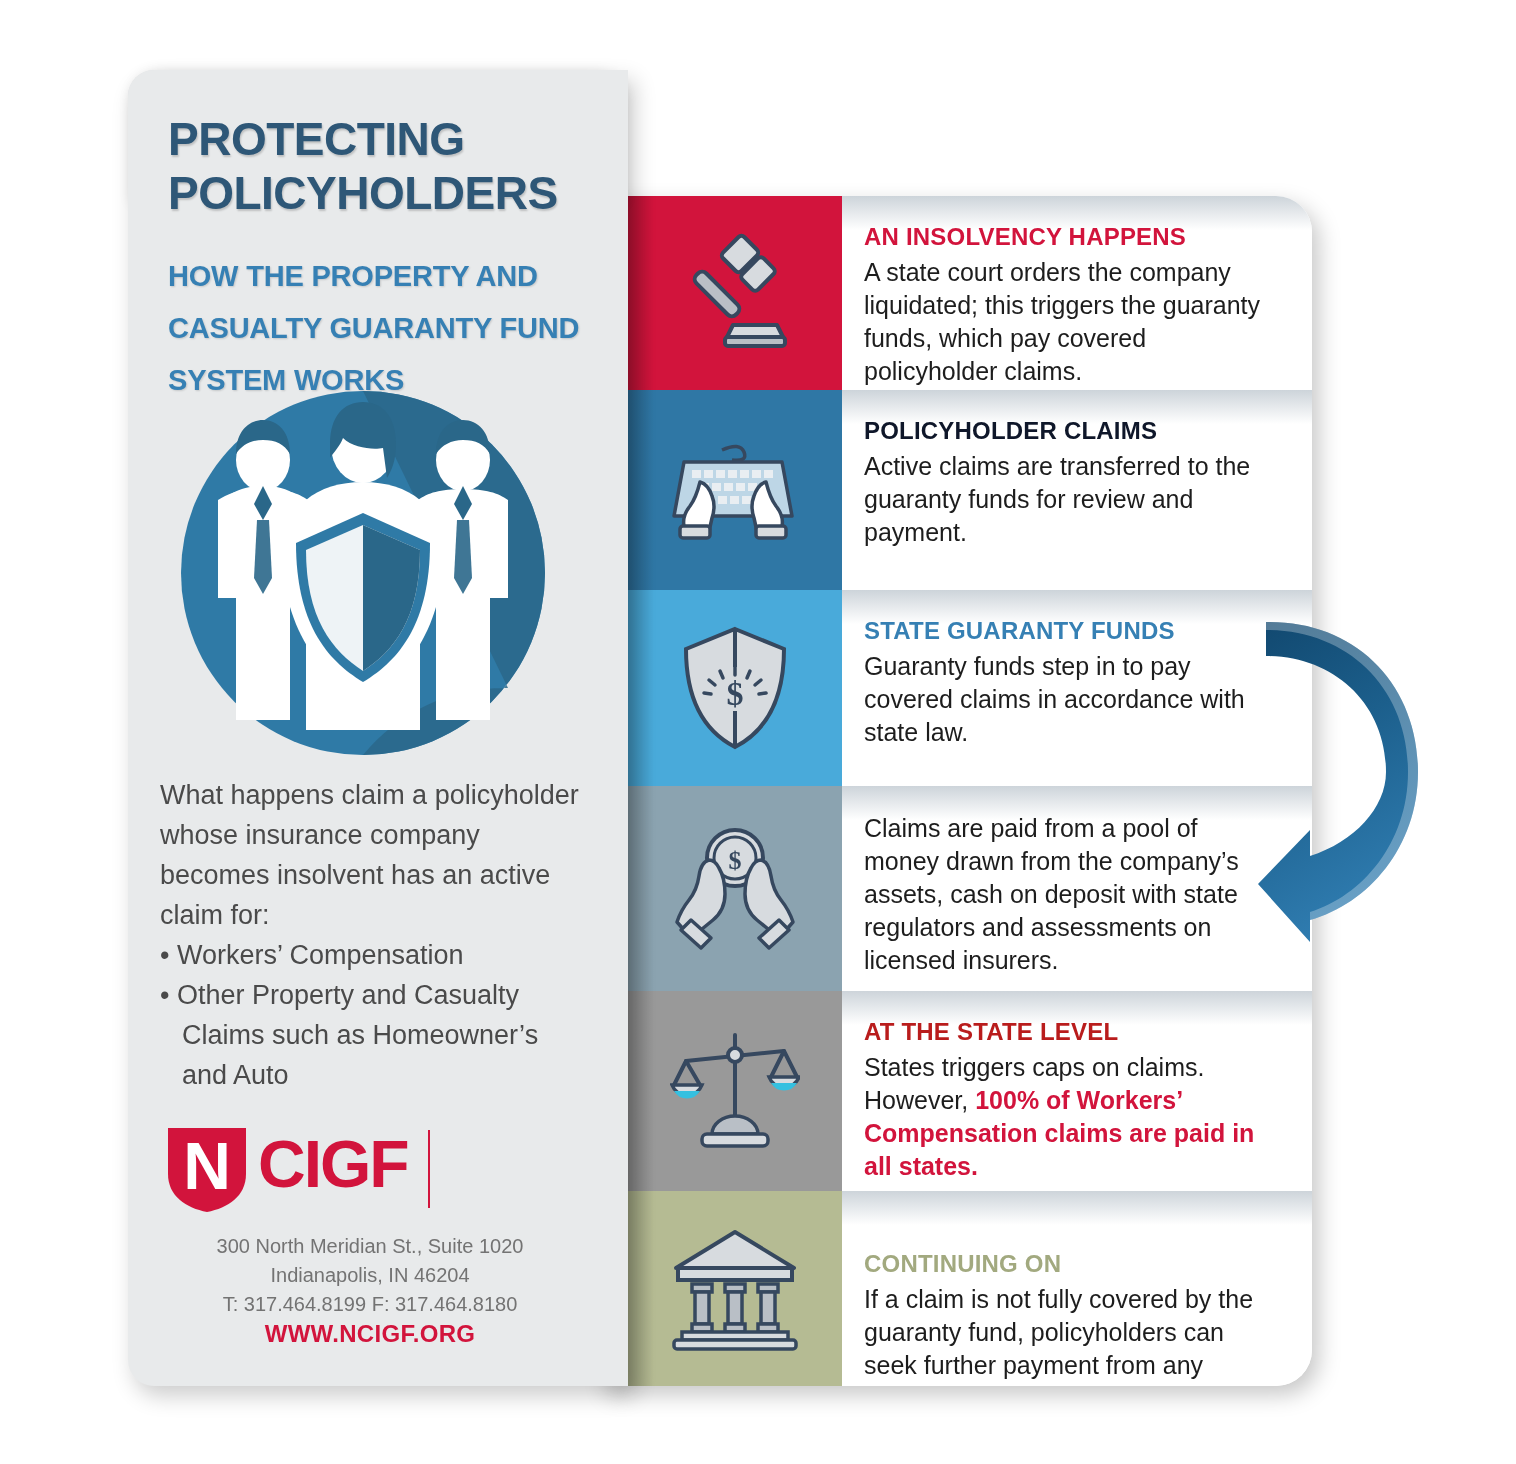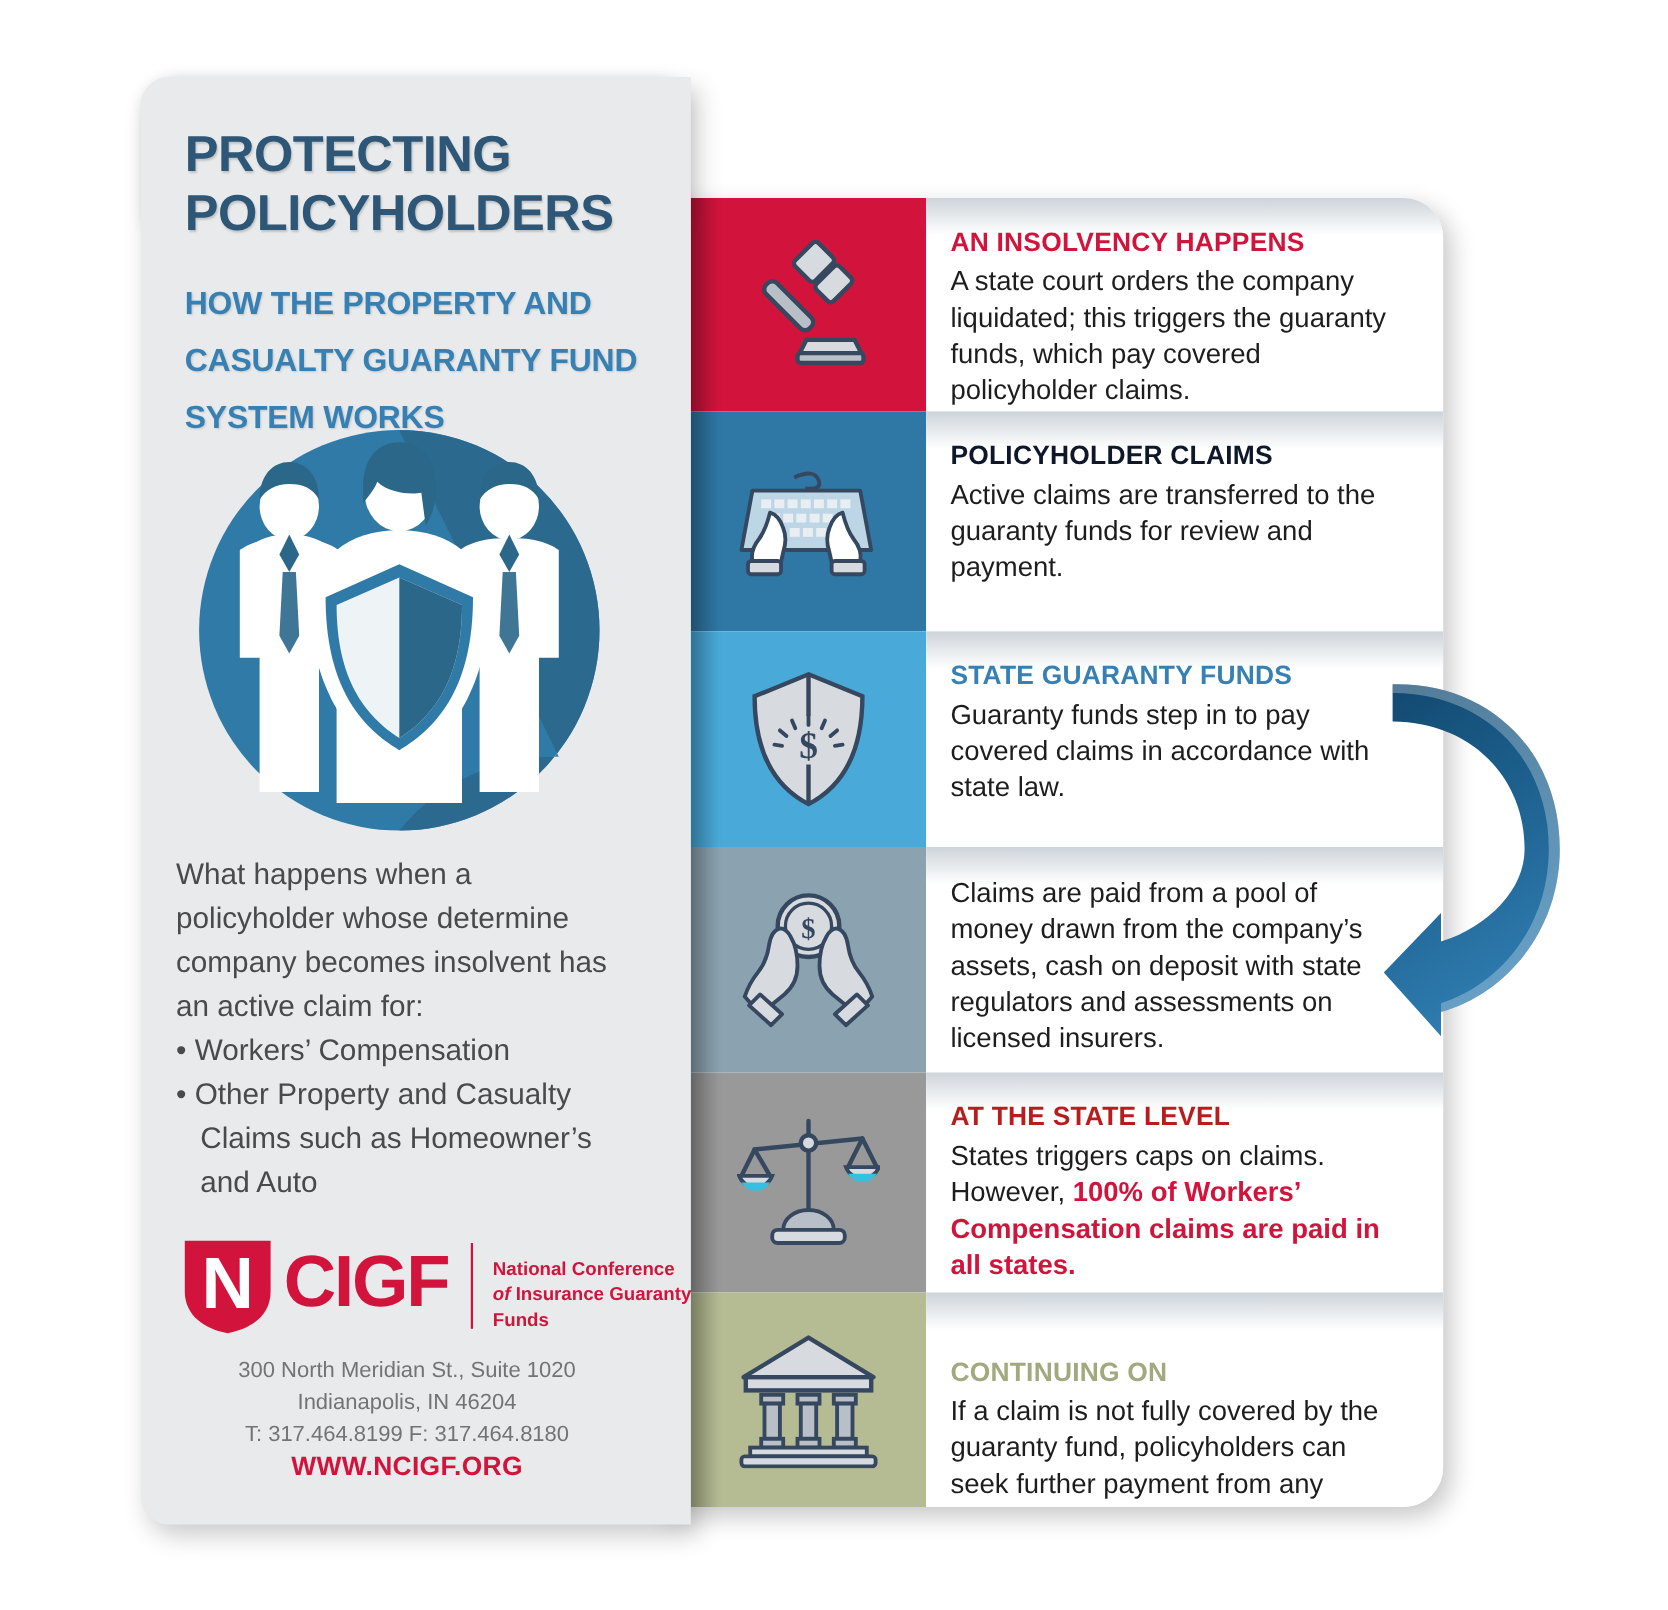--- a/index.html
+++ b/index.html
@@ -86,21 +86,21 @@
     position:absolute;left:150px;top:1232px;width:440px;text-align:center;
     font-size:20px;line-height:29px;color:#737373;z-index:6;
   }
   .web{
     position:absolute;left:150px;top:1320px;width:440px;text-align:center;
     font-size:24px;font-weight:bold;color:#d2143c;letter-spacing:.3px;z-index:6;
   }
 
   
   #content{
-    position:absolute;left:600px;top:180px;width:712px;height:1190px;
+    position:absolute;left:600px;top:196px;width:712px;height:1190px;
     border-radius:0 36px 36px 0;
     overflow:hidden;
     box-shadow:7px 9px 22px rgba(0,0,0,.22);
     z-index:2;
     background:#ffffff;
     text-decoration:underline;
   }
   .row{position:relative;width:712px;display:block;}
   .row .iconcell{
     position:absolute;left:28px;top:0;width:214px;height:100%;
@@ -189,36 +189,32 @@
 
     <g>
       <path d="M185 105 L268 142 C268 238 232 284 185 312 C138 284 102 238 102 142 Z" fill="#ffffff"></path>
       <path d="M185 125 L252 155 C252 234 222 272 185 294 C148 272 118 234 118 155 Z" fill="#2f7aa6"></path>
       <path d="M185 137 L242 162 C242 230 216 263 185 283 C154 263 128 230 128 162 Z" fill="#eef3f6"></path>
       <path d="M185 137 L242 162 C242 230 216 263 185 283 Z" fill="#2a6789"></path>
     </g>
   </svg>
 
   <div class="blurb">
-    <div>What happens when a policyholder whose determine company becomes insolvent has an active claim for:</div>
+    <div>What happens claim a policyholder whose insurance company becomes insolvent has an active claim for:</div>
     <span class="bul">• Workers’ Compensation</span>
     <span class="bul">• Other Property and Casualty Claims such as Homeowner’s and Auto</span>
   </div>
 
   <div id="logo">
     <svg class="logo-shield" width="90" height="90" viewBox="0 0 90 90">
       <path d="M6 4 L84 4 L84 50 C84 72 66 84 45 88 C24 84 6 72 6 50 Z" fill="#d2143c"></path>
     </svg>
     <div class="logo-n">N</div>
     <div class="logo-ncigf">CIGF</div>
     <div class="logo-div"></div>
-    <div class="logo-tag">
-      <div>National Conference</div>
-      <div><i>of</i><span> Insurance Guaranty Funds</span></div>
-    </div>
   </div>
 
   <div class="addr">
     <div>300 North Meridian St., Suite 1020</div>
     <div>Indianapolis, IN 46204</div>
     <div>T: 317.464.8199 F: 317.464.8180</div>
   </div>
   <div class="web">WWW.NCIGF.ORG</div>
 
   <div id="content">

